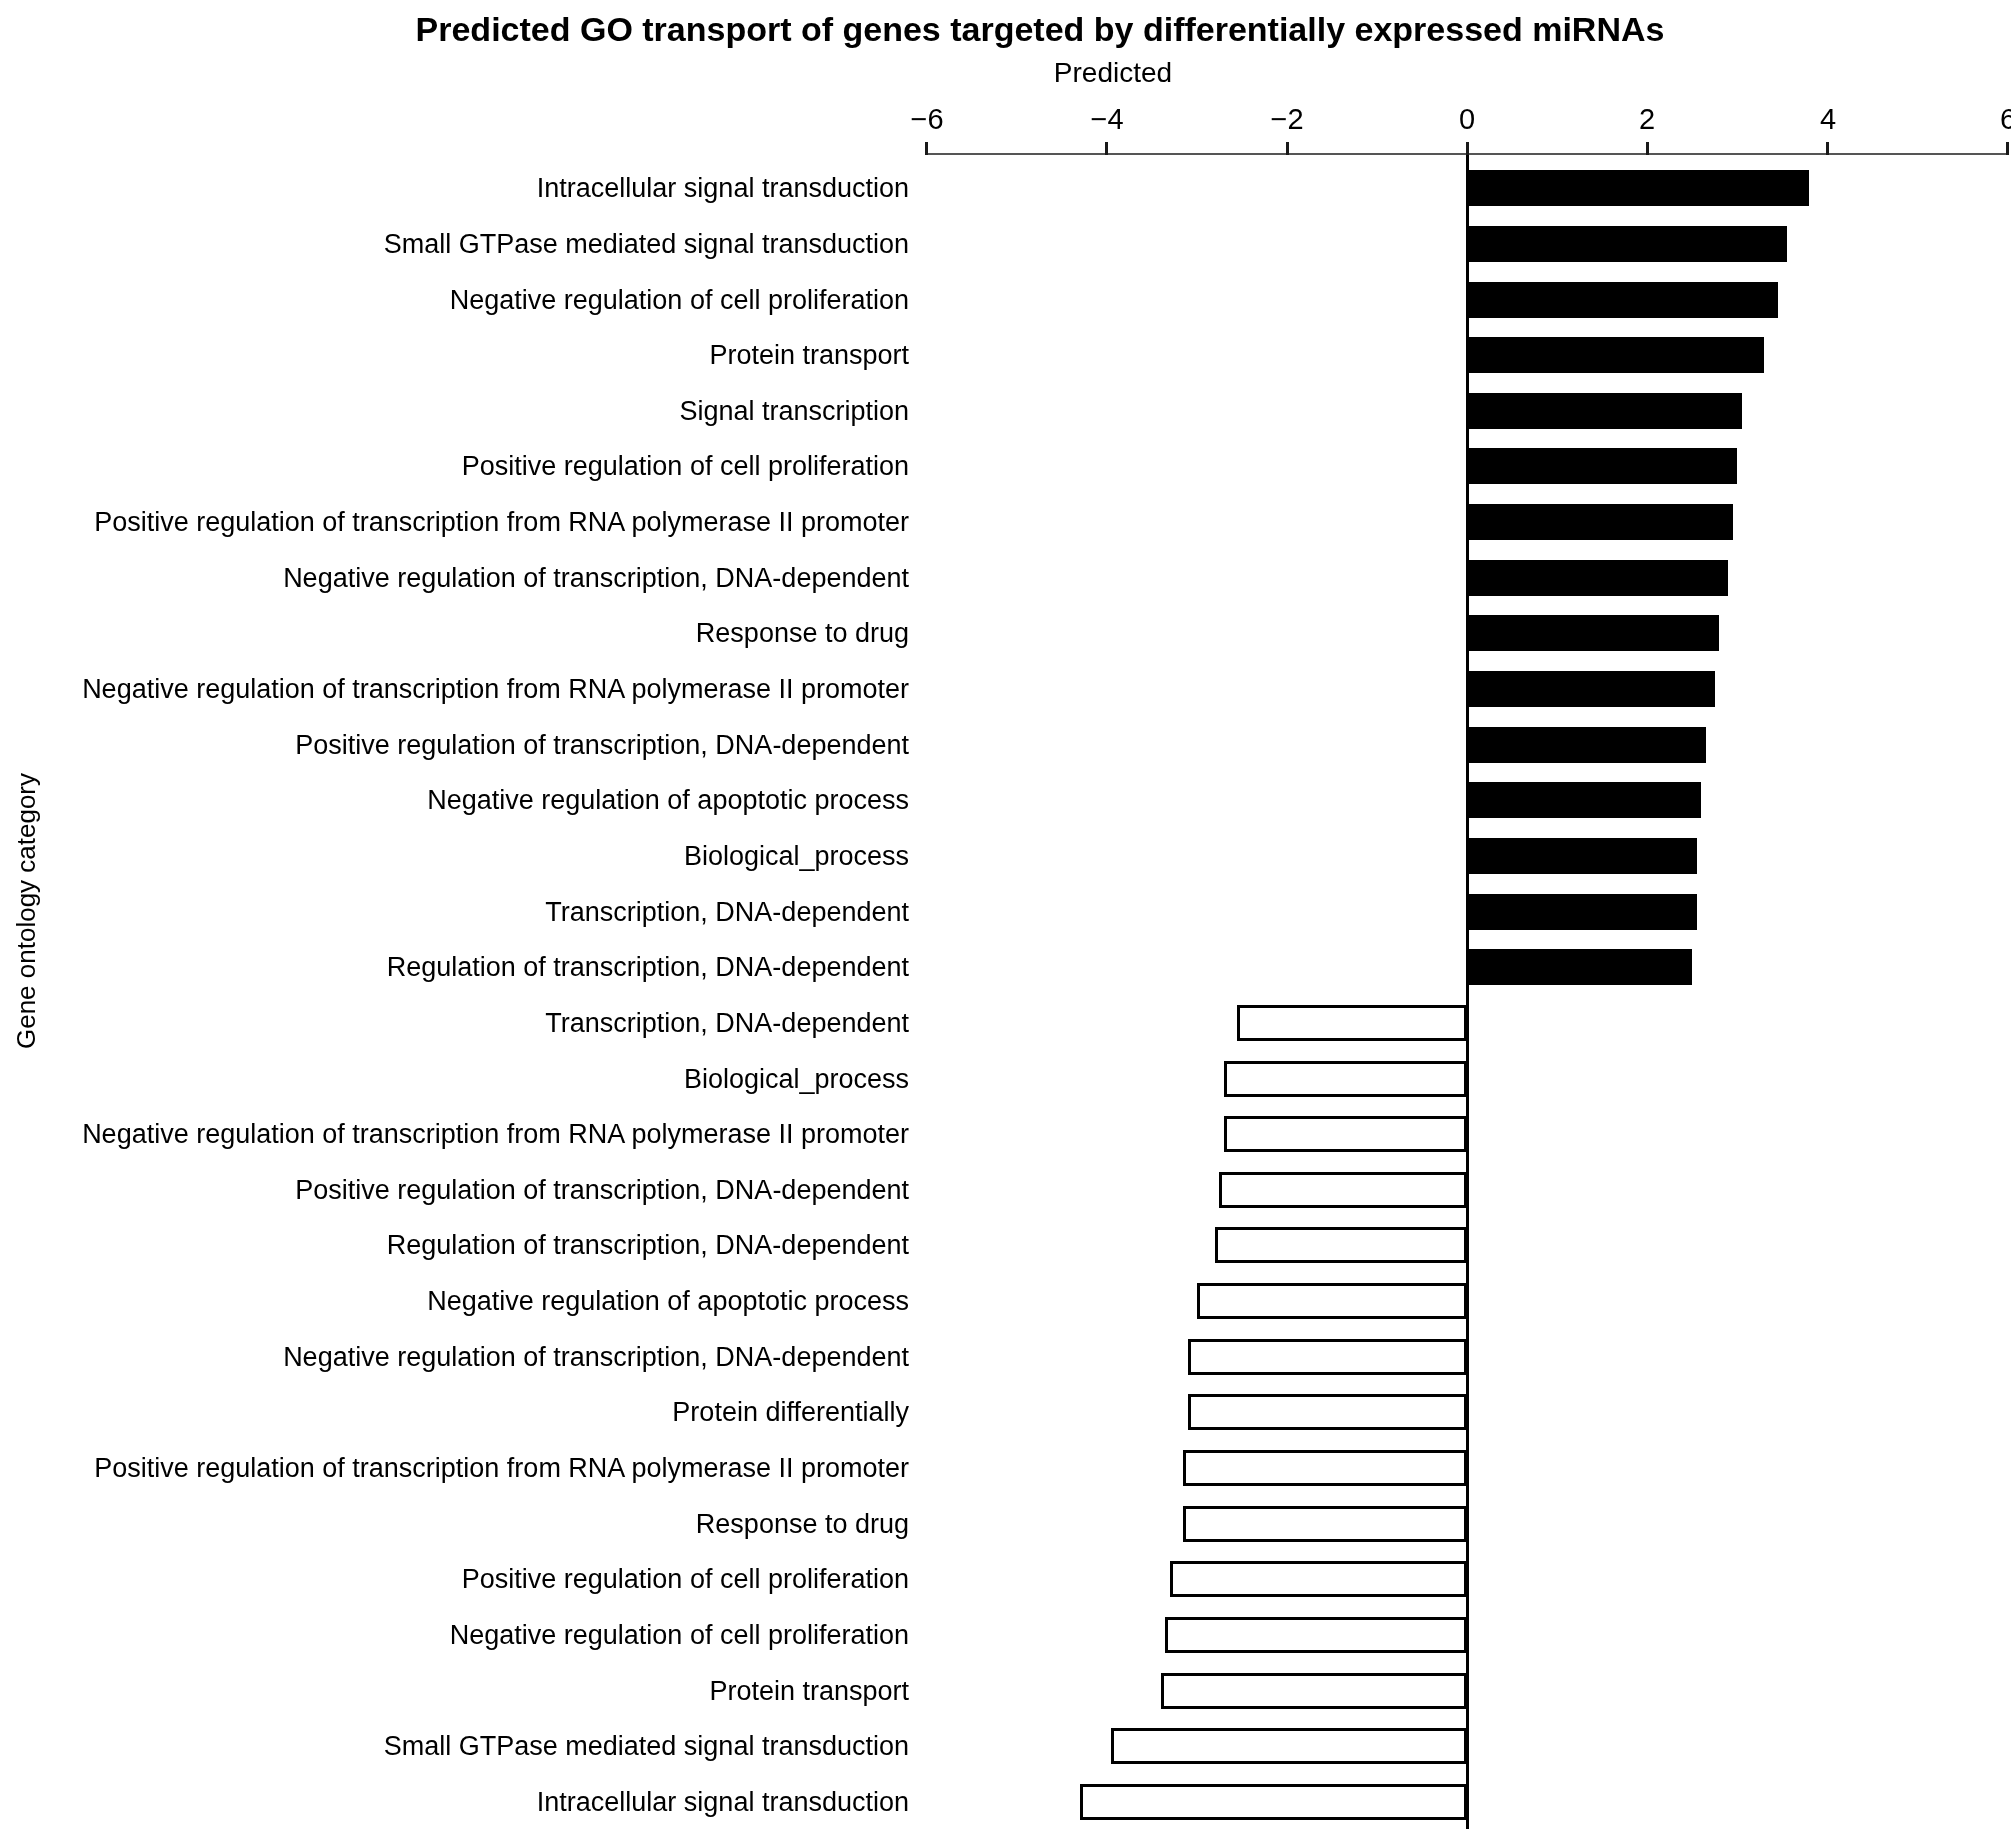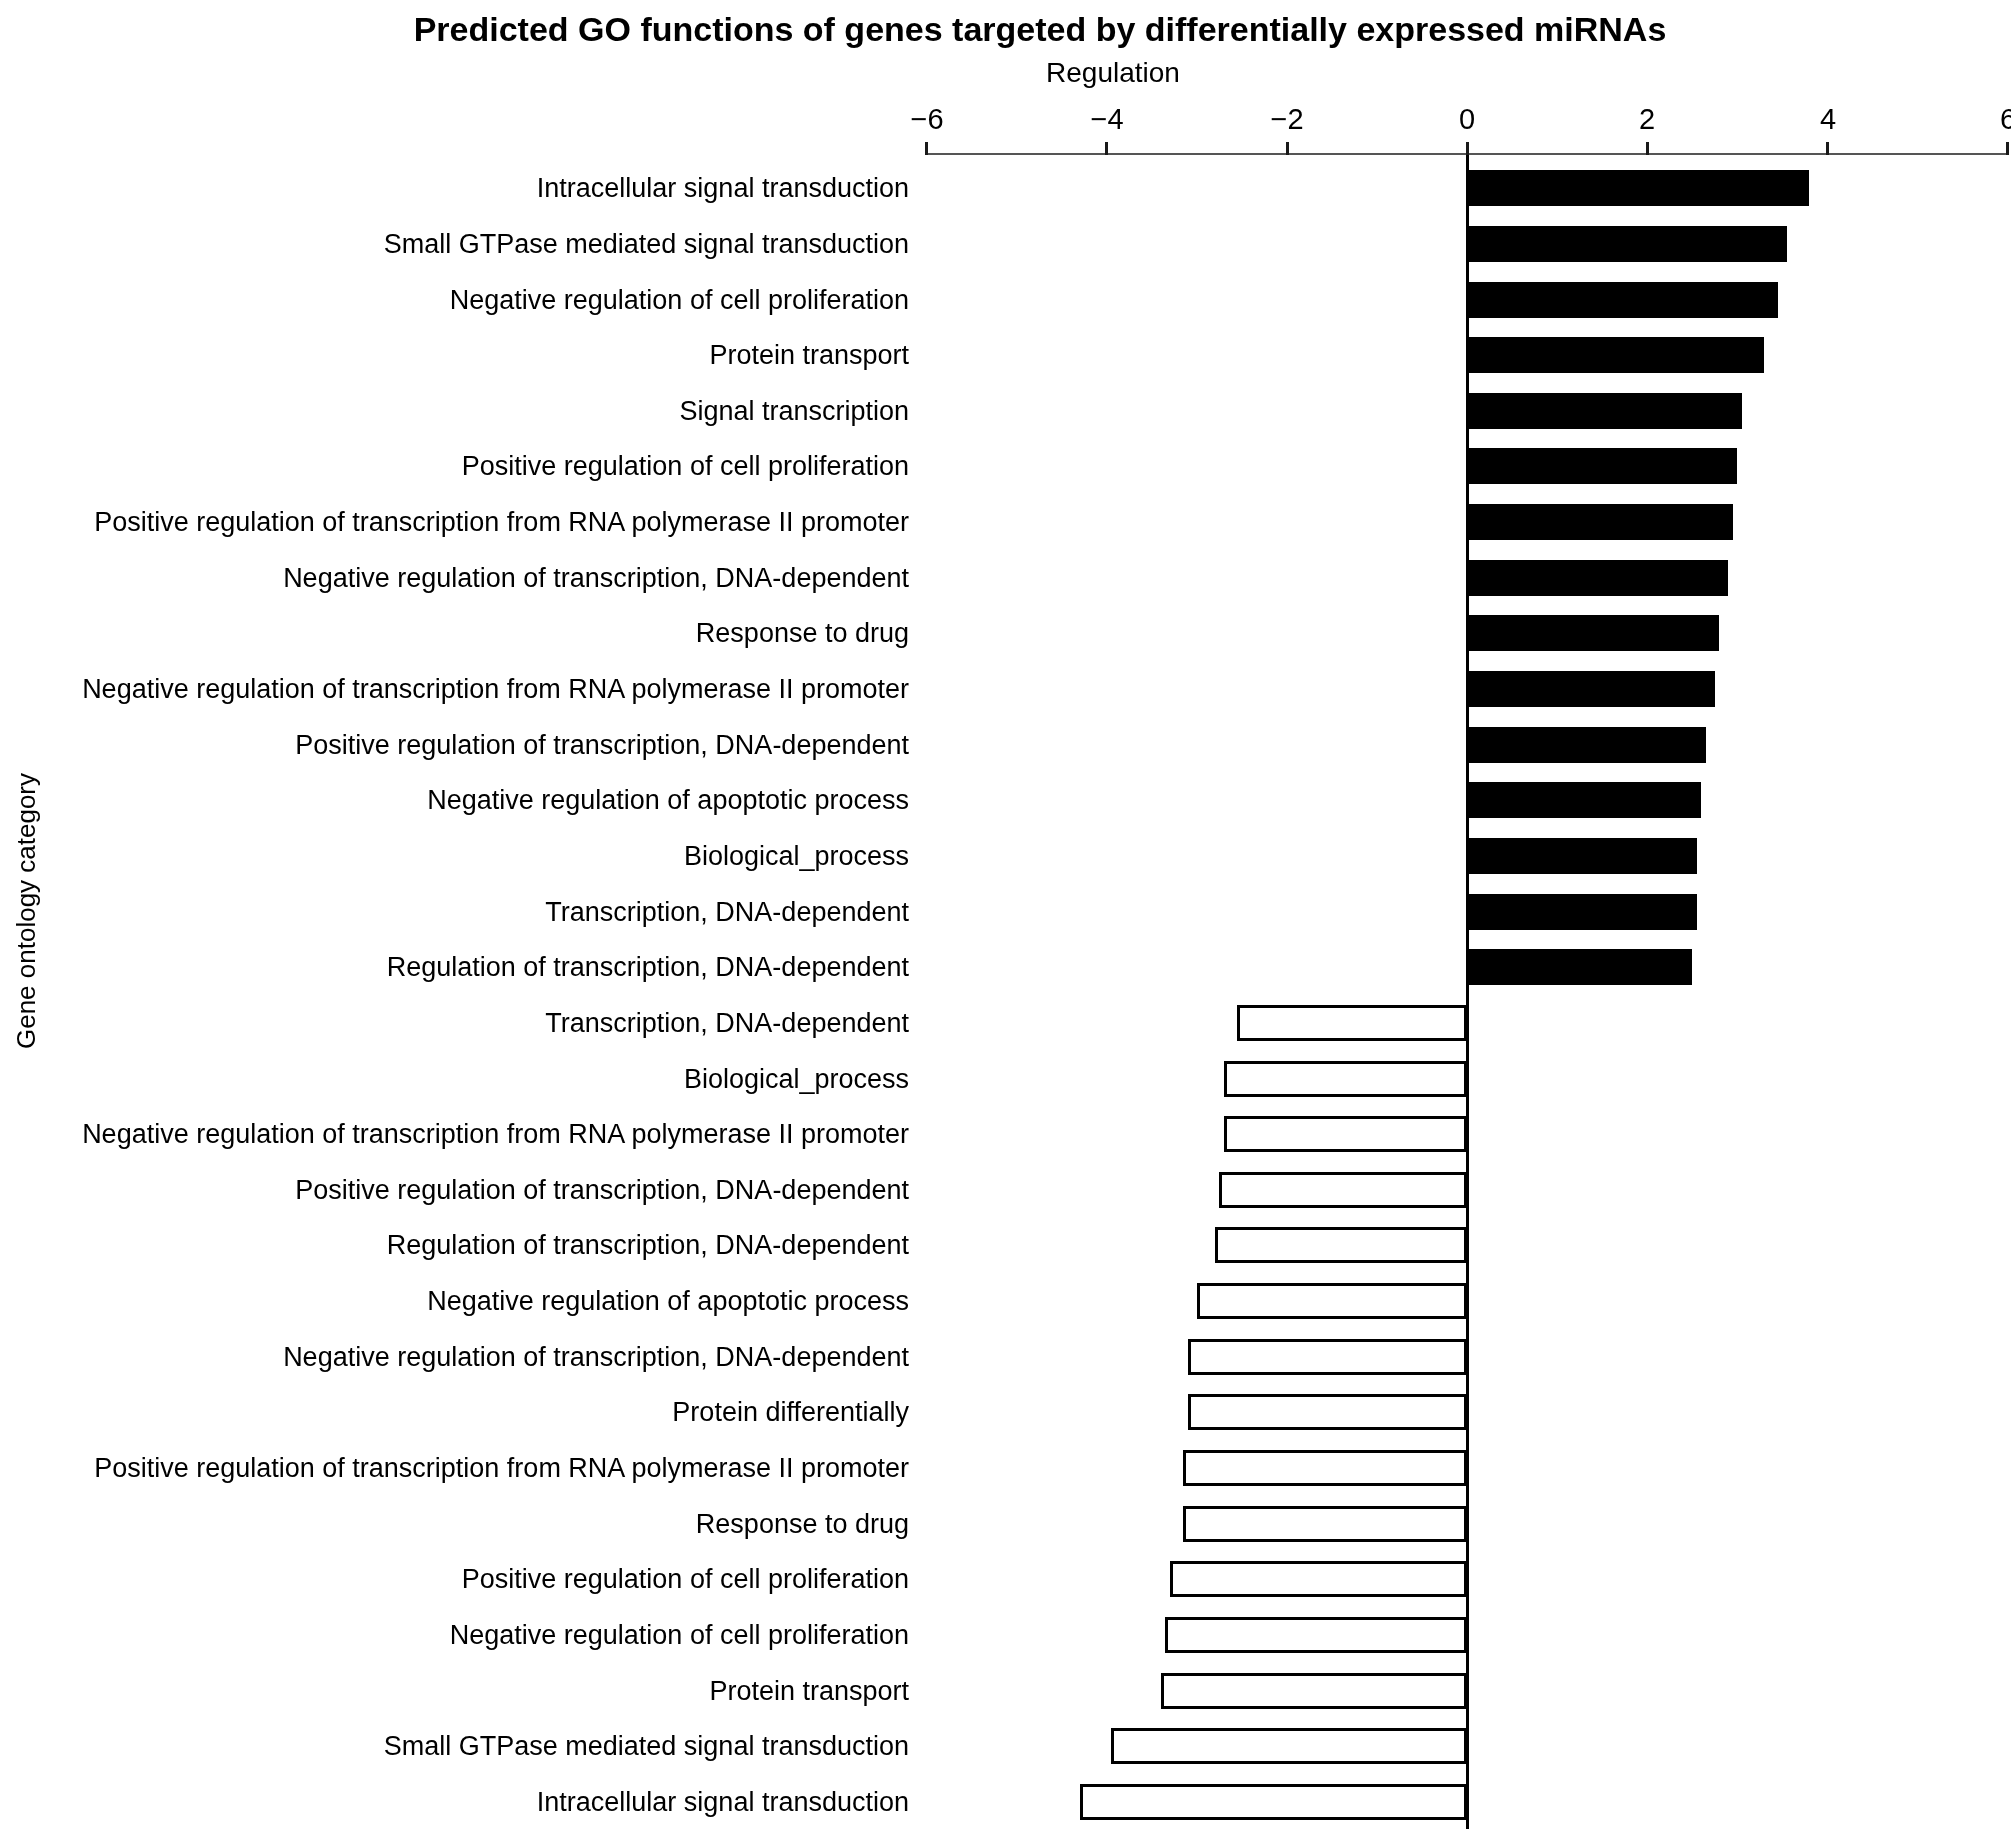--- a/index.html
+++ b/index.html
@@ -72,22 +72,22 @@
     height: 36px;
     box-sizing: border-box;
   }
   .bar.pos { border: 2px solid #000000; }
   .bar.neg { border: 3px solid #000000; }
 </style>
 </head>
 <body>
 
 <div id="figure">
-  <div class="chart-title">Predicted GO functions of genes targeted by differentially expressed miRNAs</div>
-  <div class="x-label">Regulation</div>
+  <div class="chart-title">Predicted GO transport of genes targeted by differentially expressed miRNAs</div>
+  <div class="x-label">Predicted</div>
   <div class="y-label">Gene ontology category</div>
   <div id="plot">
       <div class="axis-line" style="left: 927px; width: 1081px; top: 153px; background: rgb(85, 85, 85);"></div>
       <div class="tick" style="left: 925px; top: 142px;"></div>
       <div class="tick-label" style="left: 927px; top: 102px;">−6</div>
       <div class="tick" style="left: 1105px; top: 142px;"></div>
       <div class="tick-label" style="left: 1107px; top: 102px;">−4</div>
       <div class="tick" style="left: 1286px; top: 142px;"></div>
       <div class="tick-label" style="left: 1287px; top: 102px;">−2</div>
       <div class="tick" style="left: 1466px; top: 142px;"></div>

